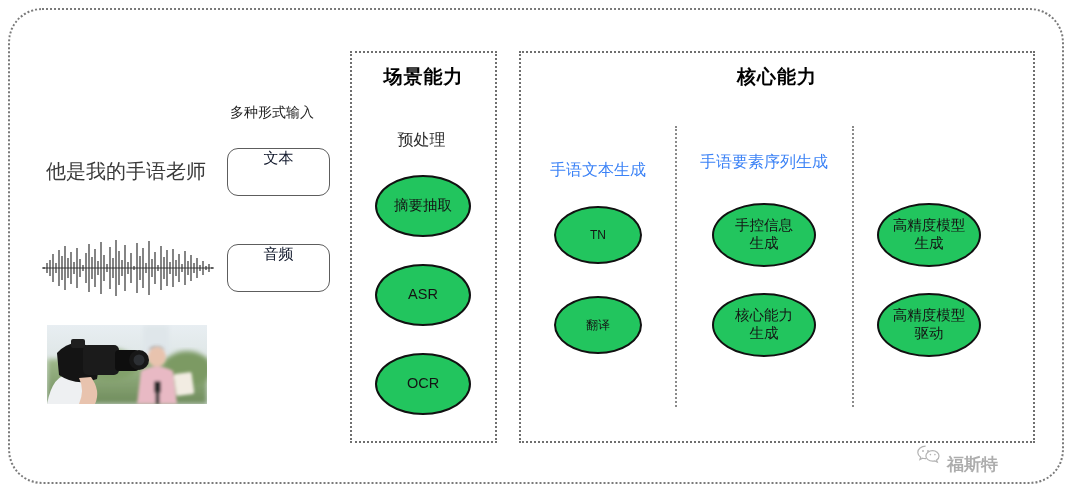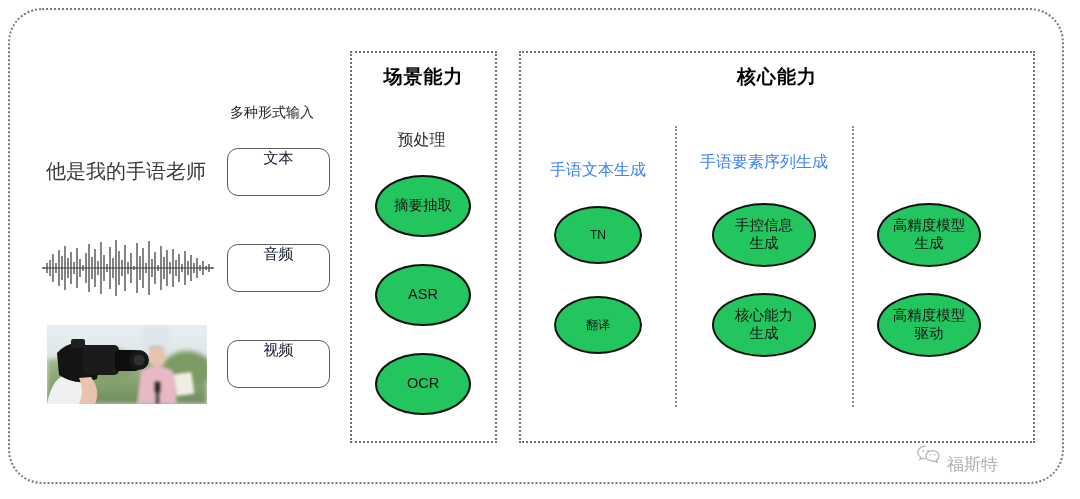--- a/index.html
+++ b/index.html
@@ -141,21 +141,21 @@
   .wm {
     position: absolute;
     display: flex;
     align-items: center;
     gap: 5px;
     opacity: 0.42;
     font-size: 17px;
     color: #3d3d3d;
     white-space: nowrap;
   }
-  .wm-text { font-weight: normal; margin-top: 17px; }
+  .wm-text { font-weight: bold; margin-top: 17px; }
 </style>
 </head>
 <body>
 
 <div id="canvas">
 
   <div class="outer-frame"></div>
 
   <div class="input-heading" style="left:214px; top:104px; width:116px;">多种形式输入</div>
 
@@ -271,23 +271,20 @@
       </g>
     </svg>
   </div>
 
   <div class="pill" style="left:227px; top:148px;">
     <span>文本</span>
   </div>
   <div class="pill" style="left:227px; top:244px;">
     <span>音频</span>
   </div>
-  <div class="pill" style="left:227px; top:340px;">
-    <span>视频</span>
-  </div>
 
   <div class="dotted-box" style="left:350px; top:51px; width:147px; height:392px;"></div>
 
   <div class="box-title" style="left:350px; top:64px; width:147px;">场景能力</div>
 
   <div class="sub-title" style="left:348px; top:130px; width:147px;">预处理</div>
 
   <div class="ellipse med" style="left:375px; top:175px;">
     <span>摘要抽取</span>
   </div>

